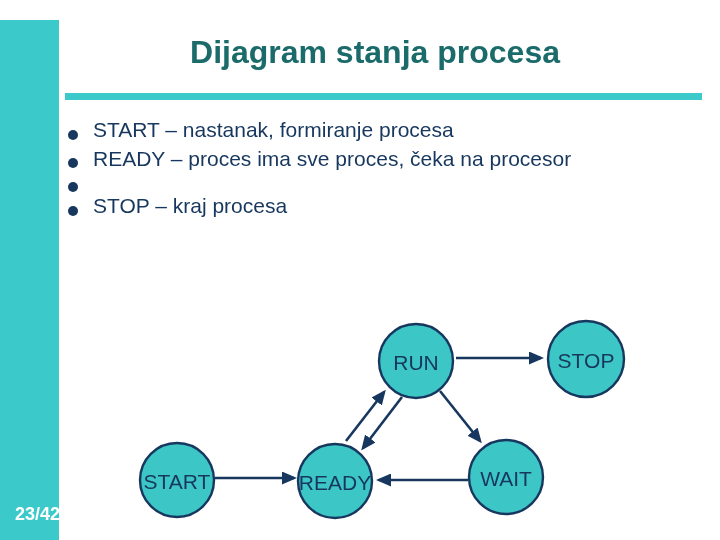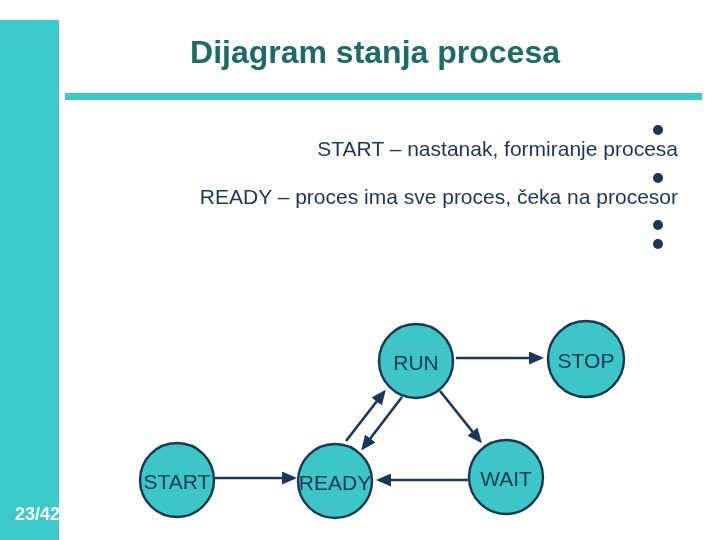--- a/index.html
+++ b/index.html
@@ -38,22 +38,21 @@
   .bullet-list {
     position: absolute;
     left: 68px; top: 96px;
     width: 610px;
     color: var(--navy);
     font-size: 21px;
     line-height: 28.5px;
   }
   .bullet-row {
     display: flex;
-    align-items: flex-end;
-    flex-direction: column;
+    align-items: center;
   }
   .bullet-marker {
     flex: 0 0 auto;
     width: 10px; height: 10px;
     margin: 9px 15px 0 0;
     border-radius: 50%;
     background: var(--navy);
   }
   .bullet-text {
     white-space: pre-line;
@@ -103,20 +102,21 @@
       </div>
       <div class="bullet-row">
         <span class="bullet-marker"></span>
         <div class="bullet-text">READY – proces ima sve proces, čeka na procesor</div>
       </div>
       <div class="bullet-row">
         <span class="bullet-marker"></span>
       </div>
       <div class="bullet-row">
         <span class="bullet-marker"></span>
+        <div class="bullet-text">STOP – kraj procesa</div>
       </div>
     </div>
 
   <svg class="diagram-svg" viewBox="0 0 720 540" xmlns="http://www.w3.org/2000/svg">
     <defs>
       <marker id="arrow" markerUnits="userSpaceOnUse" markerWidth="15" markerHeight="13" refX="12" refY="6.5" orient="auto">
         <path id="arrow-path" d="M0,0 L15,6.5 L0,13 Z" fill="#17375E"></path>
       </marker>
     </defs>
     <g id="edges">

